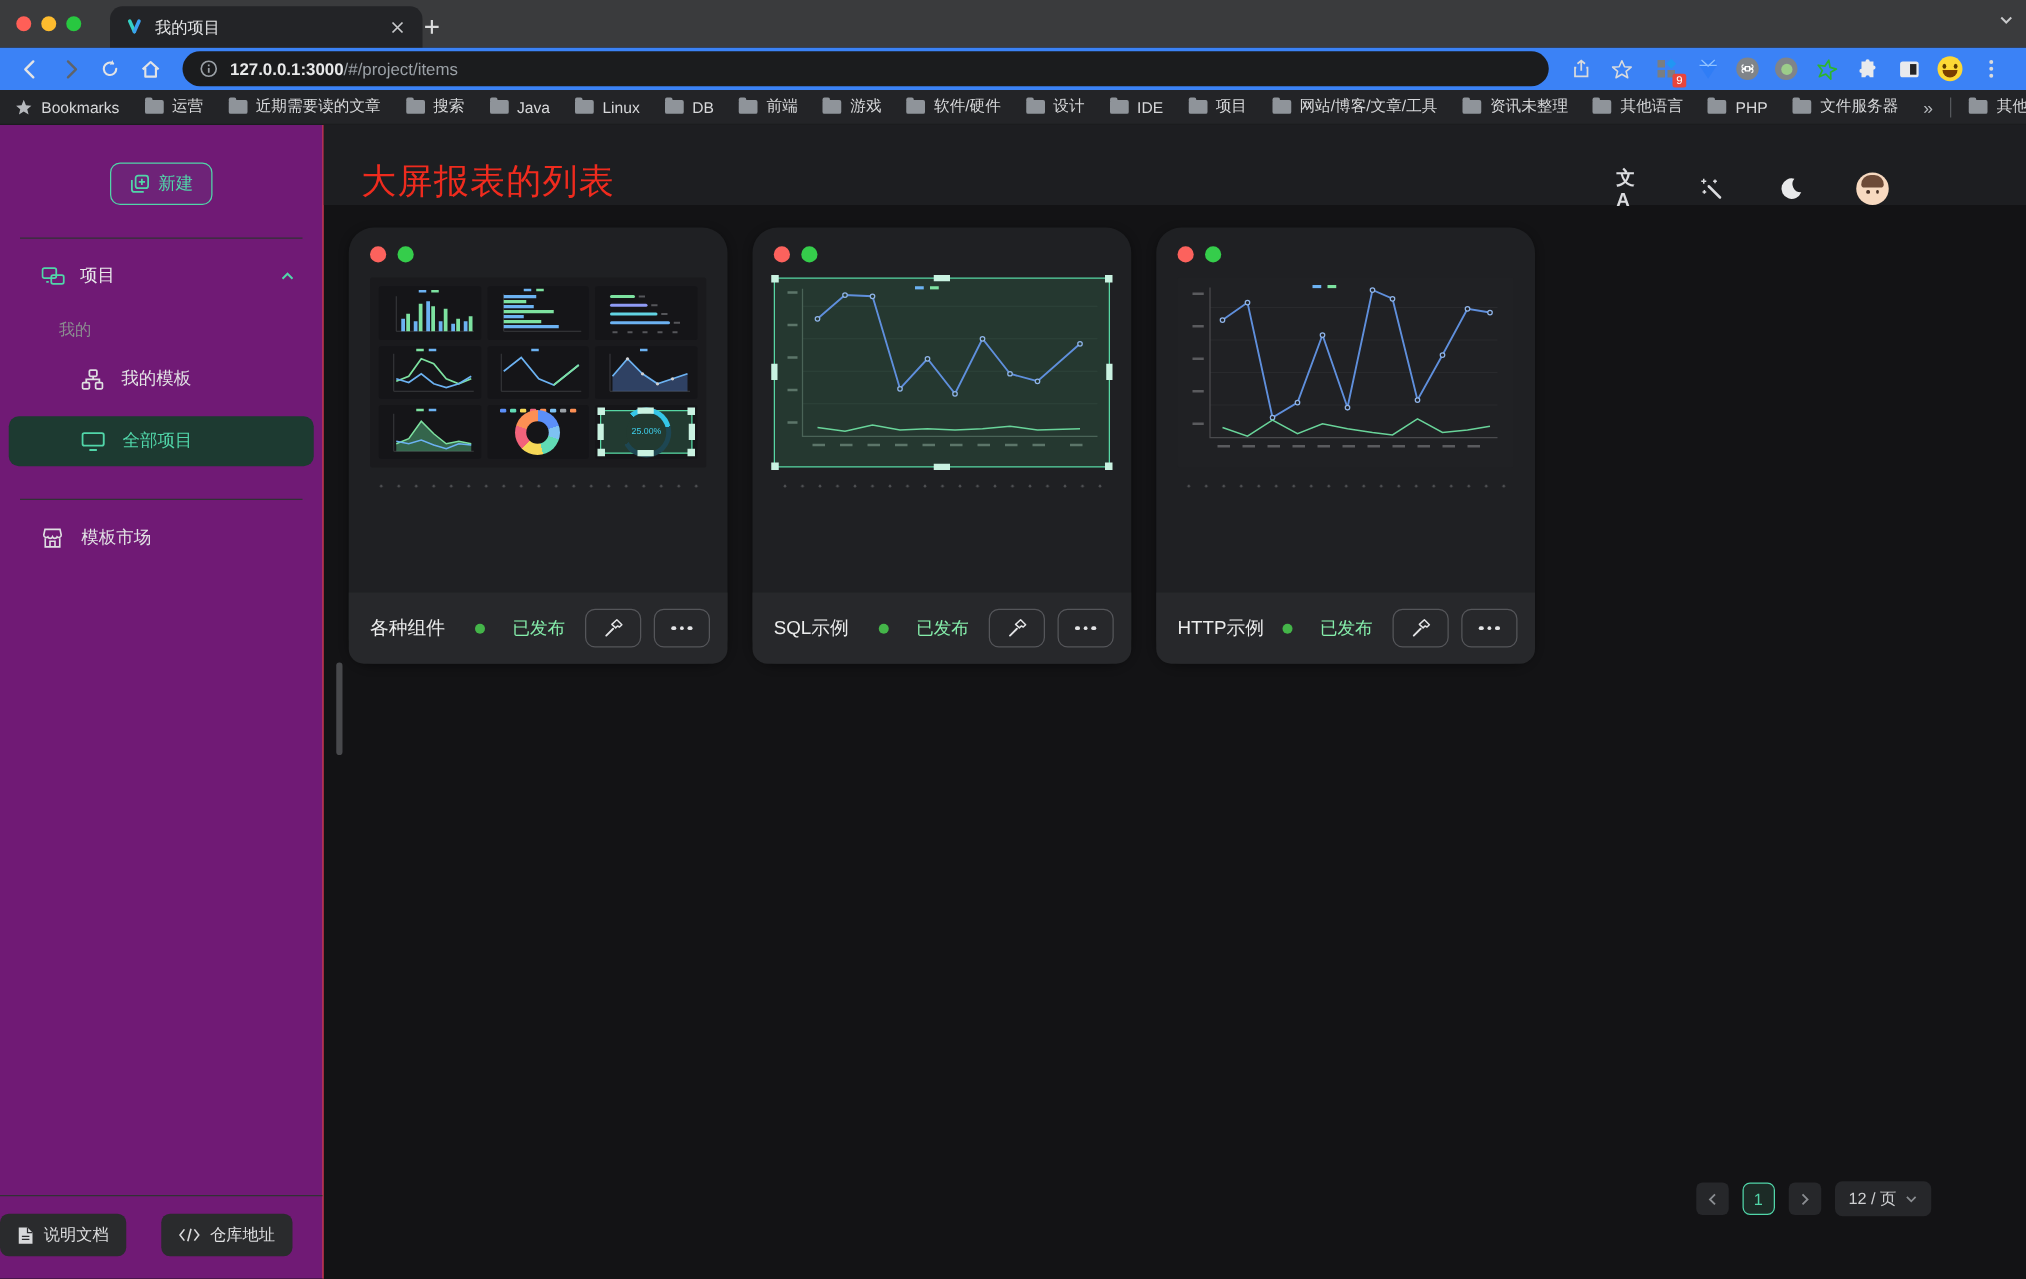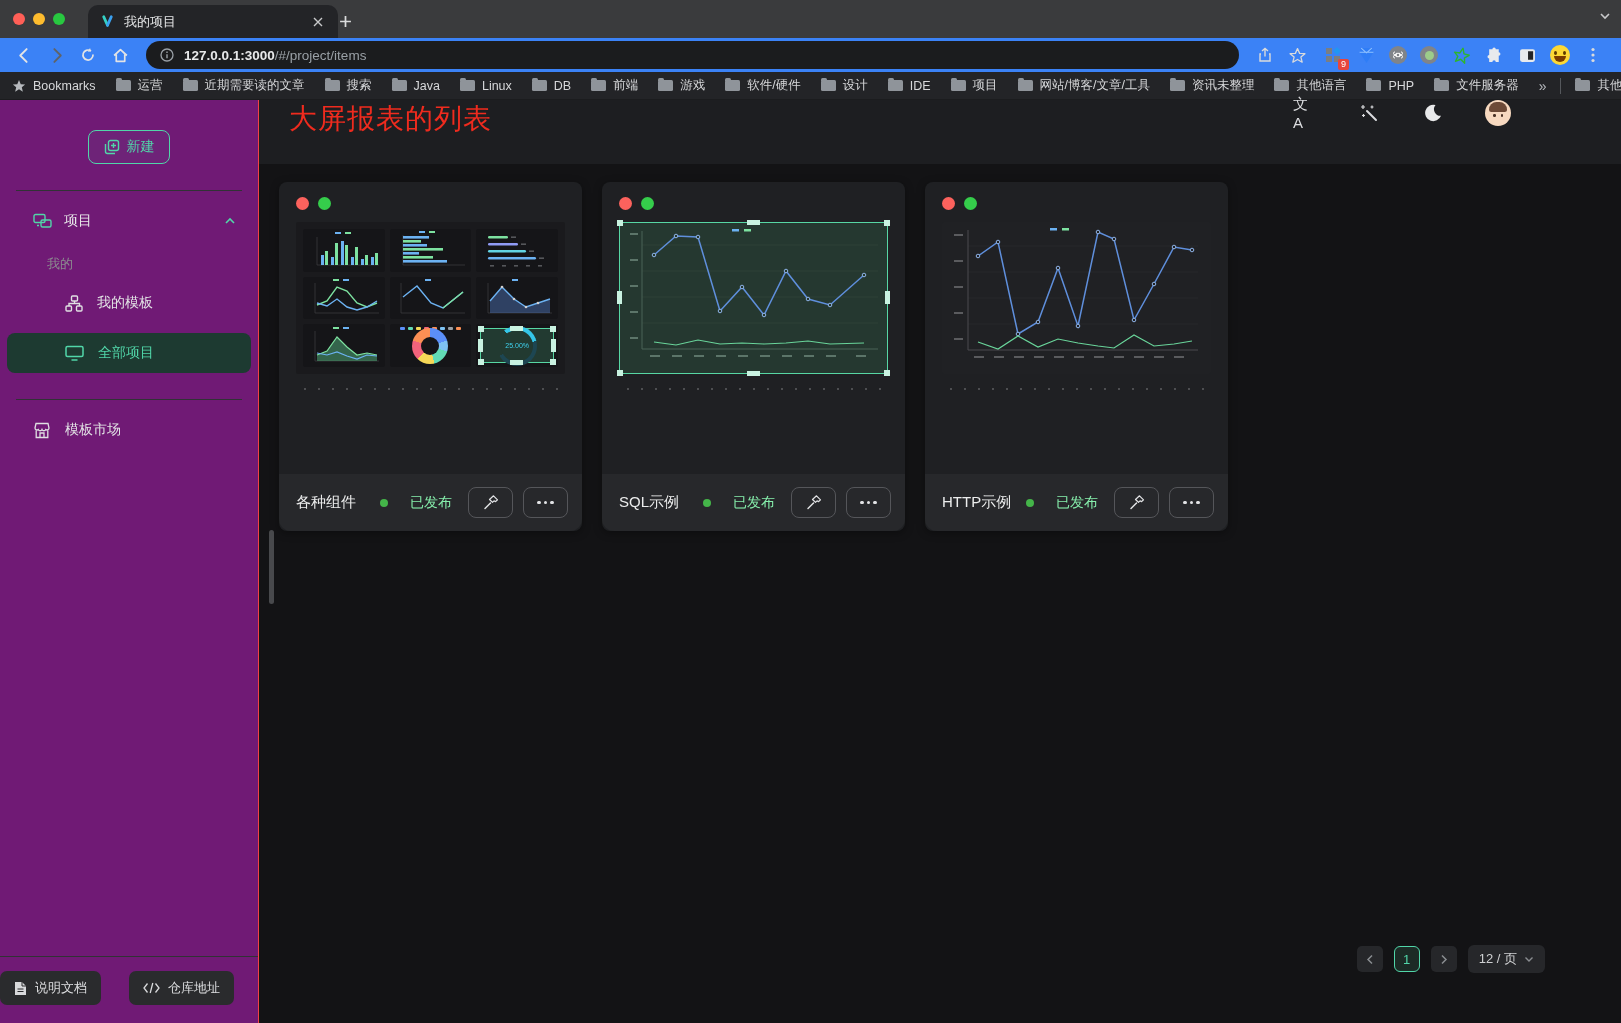--- a/index.html
+++ b/index.html
@@ -53,31 +53,31 @@
     padding-left:58px;gap:14px;font-size:14px;color:#e2e3e5}
   .menu-item.active{background:#1d3a31;color:#51d6a9}
   .menu-item.top-level{padding-left:26px}
   .side-bottom{margin-top:auto}
   .side-bottom .s-divider{margin:0 0 14px}
   .side-btns{display:flex;gap:28px;padding:0 0 18px}
   .side-btn{height:34px;background:#2a2b2d;border-radius:7px;display:flex;align-items:center;gap:8px;
     padding:0 14px;font-size:13px;color:#dedfe1}
 
   .main{flex:1;position:relative;background:#131315;display:flex;flex-direction:column}
-  .page-header{height:64px;background:#1d1e21;display:flex;align-items:flex-start;padding:0 110px 0 30px}
+  .page-header{height:64px;background:#1d1e21;display:flex;align-items:flex-end;padding:0 110px 0 30px}
   .page-title{font-size:28px;color:#ef2b1e;font-weight:500;letter-spacing:1px}
   .header-icons{margin-left:auto;display:flex;align-items:center;gap:40px}
   .hicon{color:#dcdde0;font-size:16px;display:flex;align-items:center;justify-content:center;width:24px;height:24px}
   .avatar{width:26px;height:26px;border-radius:50%;background:#f7d9c0;position:relative;overflow:hidden}
   .avatar .hair{position:absolute;top:2px;left:4px;right:4px;height:10px;background:#6d4a37;border-radius:9px 9px 3px 3px}
   .avatar::before,.avatar::after{content:"";position:absolute;top:14px;width:2.5px;height:2.5px;border-radius:50%;background:#4a3226}
   .avatar::before{left:8px}.avatar::after{right:8px}
 
   .cards{display:flex;gap:20px;padding:18px 20px}
-  .card{width:303px;height:349px;background:#1f2023;border-radius:8px;display:flex;flex-direction:column;
+  .card{width:303px;height:349px;background:#1f2023;border-radius:20px;display:flex;flex-direction:column;
     box-shadow:0 2px 8px rgba(0,0,0,.35)}
   .card-dots{display:flex;gap:9px;padding:15px 17px 12px}
   .cdot{width:13px;height:13px;border-radius:50%}
   .cdot.red{background:#fc625d}.cdot.green{background:#35cd4b}
   .thumb{margin:0 17px;height:152px;border-radius:2px;position:relative}
   .thumb.components{background:#1a1a1d;display:grid;grid-template-columns:repeat(3,1fr);grid-template-rows:repeat(3,1fr);
     gap:5px;padding:7px}
   .mini{background:#151518;border-radius:2px;display:flex;align-items:center;justify-content:center;position:relative}
   .thumb.selected-chart{background:#253830;border:1px solid #57d7a4}
   .thumb.plain-chart{background:#202124}
@@ -407,21 +407,21 @@
           <span>仓库地址</span>
         </div>
       </div>
     </div>
   </div>
 
   <div class="main">
     <div class="page-header">
       <span class="page-title">大屏报表的列表</span>
       <div class="header-icons">
-        <span class="hicon" style="font-size:15px;font-weight:normal">文A</span>
+        <span class="hicon" style="font-size:15px;font-weight:bold">文A</span>
         <span class="hicon">
           <svg width="20" height="20" viewBox="0 0 20 20">
               <path d="M8 8 L17 17" stroke="#dcdde0" stroke-width="2" stroke-linecap="round"></path>
           <path d="M4 2 V6 M2 4 H6 M13 2.5 V5.5 M11.5 4 H14.5 M4.5 11 V14 M3 12.5 H6" stroke="#dcdde0" stroke-width="1.2"></path>
             </svg>
         </span>
         <span class="hicon">
           <svg width="20" height="20" viewBox="0 0 20 20">
               <path d="M12.5 2 A8.2 8.2 0 1 0 18 12.8 A6.6 6.6 0 0 1 12.5 2 Z" fill="#e8e9ea"></path>
             </svg>

